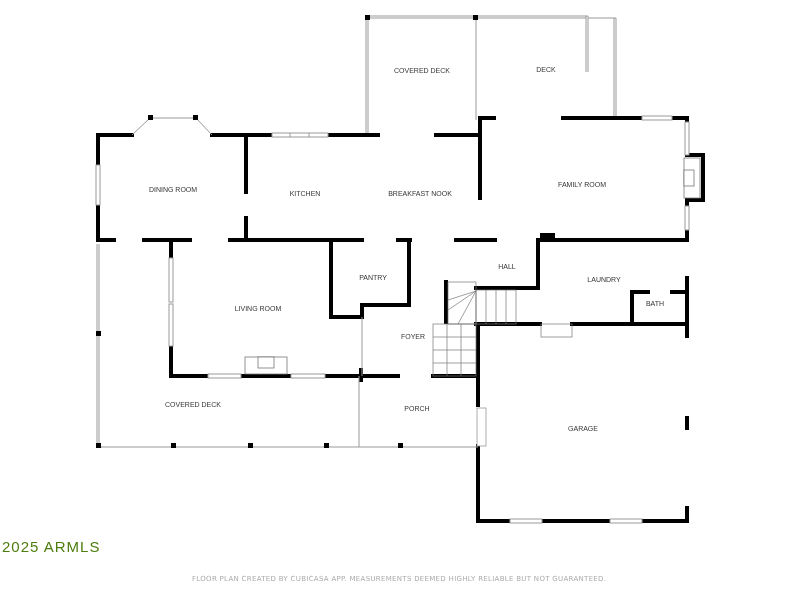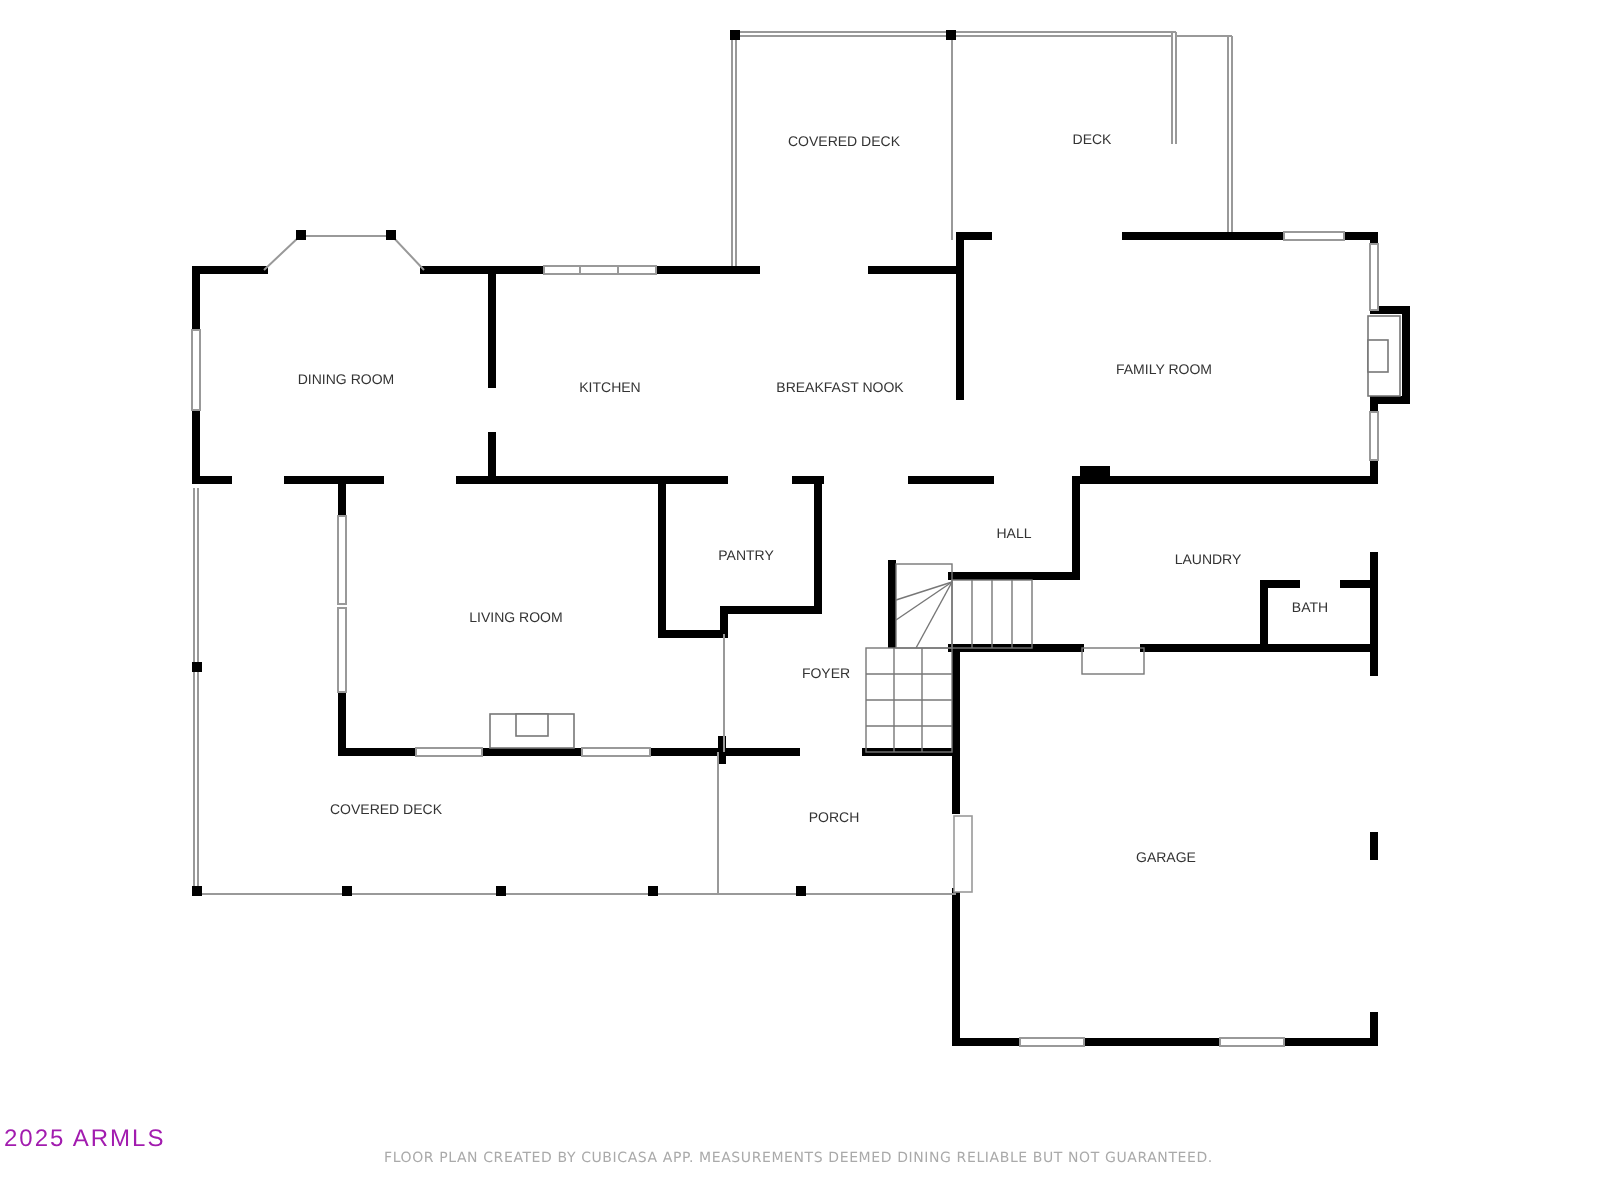--- a/index.html
+++ b/index.html
@@ -3,21 +3,21 @@
 <meta charset="utf-8">
 <style>
   html, body { margin:0; padding:0; background:#ffffff; }
   body { width:800px; height:600px; position:relative; overflow:hidden; font-family:"Liberation Sans", sans-serif; }
   svg#plan { position:absolute; left:0; top:0; }
   .label { font-family:"Liberation Sans", sans-serif; font-size:7px; fill:#333; text-anchor:middle; dominant-baseline:middle; }
   .wall { stroke:#000; stroke-width:4; fill:none; stroke-linecap:square; }
   .thin { stroke:#999; stroke-width:1; fill:none; }
   .win { stroke:#999; stroke-width:1; fill:#fff; }
   .post { fill:#000; }
-  .footer-left { position:absolute; left:2px; top:562px; font-size:12px; color:#a21caf; letter-spacing:1px; font-family:"Liberation Sans", sans-serif; font-weight:300; }
+  .footer-left { position:absolute; left:2px; top:538px; font-size:15px; color:#4d7c0f; letter-spacing:1px; font-family:"Liberation Sans", sans-serif; font-weight:300; }
   .footer-right { position:absolute; left:192px; top:575px; font-size:7px; color:#aaa; letter-spacing:0.3px; font-family:"DejaVu Sans", sans-serif; }
 </style>
 </head>
 <body>
 
 <svg id="plan" width="800" height="600" viewBox="0 0 800 600">
 
   <g>
     <line class="thin" x1="368" y1="16" x2="588" y2="16"></line>
     <line class="thin" x1="368" y1="18" x2="586" y2="18"></line>
@@ -157,13 +157,13 @@
     <text class="label" x="655" y="304">BATH</text>
     <text class="label" x="258" y="309">LIVING ROOM</text>
     <text class="label" x="413" y="337">FOYER</text>
     <text class="label" x="193" y="405">COVERED DECK</text>
     <text class="label" x="417" y="409">PORCH</text>
     <text class="label" x="583" y="429">GARAGE</text>
   </g>
 </svg>
 
 <div class="footer-left">2025 ARMLS</div>
-<div class="footer-right">FLOOR PLAN CREATED BY CUBICASA APP. MEASUREMENTS DEEMED DINING RELIABLE BUT NOT GUARANTEED.</div>
+<div class="footer-right">FLOOR PLAN CREATED BY CUBICASA APP. MEASUREMENTS DEEMED HIGHLY RELIABLE BUT NOT GUARANTEED.</div>
 
 </body></html>

